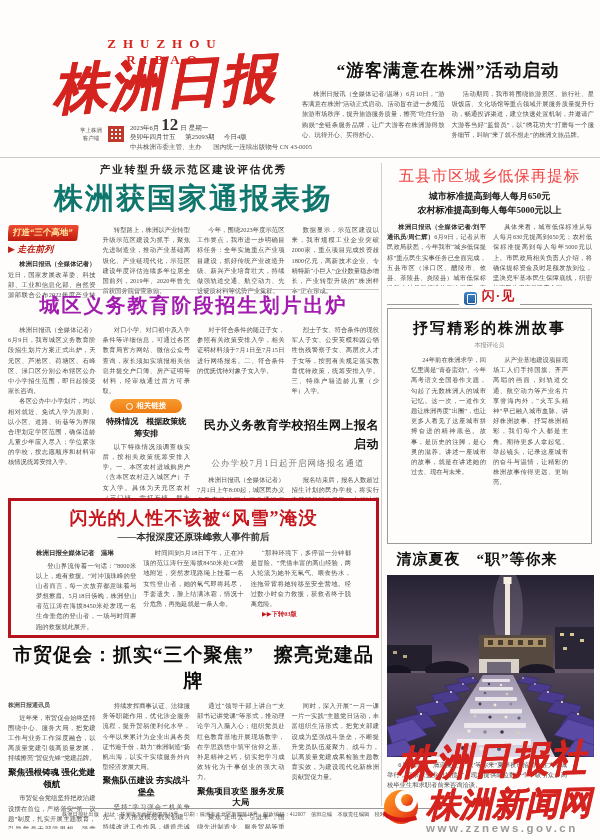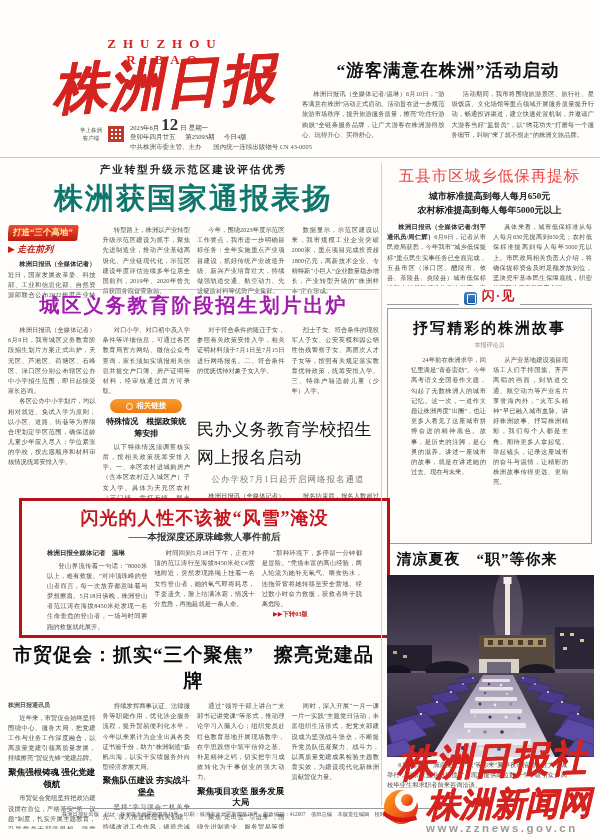--- a/index.html
+++ b/index.html
@@ -65,41 +65,41 @@
   .edu-right { width:182px; }
   .edu-right .topcols { height:86px; }
   .relbadge { width:72px; margin:3px auto; background:linear-gradient(#f79b2e,#ef7c12); color:#fff;
               border-radius:8px; font-size:7.5px; font-weight:bold; text-align:center; padding:1px 0;
               display:flex; align-items:center; justify-content:center; gap:3px; }
   .relicon { width:7px; height:7px; border:1.5px solid #fff; border-radius:50%; display:inline-block; }
   .crosshead { text-align:center; font-size:8px; font-weight:bold; color:#111; margin:3px 0; line-height:1.4; }
 
   
   .minban { margin-top:5px; }
-  .minban h4 { text-align:left; font-size:17px; font-weight:400; color:#111; letter-spacing:0.5px; }
+  .minban h4 { text-align:right; font-size:12px; font-weight:700; color:#111; letter-spacing:0.5px; }
   .minban .sub { text-align:center; font-size:8.5px; color:#777; margin-top:2px; letter-spacing:1px; }
   .minban .cols { margin-top:4px; height:66px; }
   .jump { color:#c4161c; font-weight:bold; }
 
   
   .shanjian { position:absolute; top:289px; left:387px; width:205px; }
   .brand-row { display:flex; align-items:flex-end; justify-content:center; gap:5px; height:16px; }
   .brand-dash { flex:1; height:1px; background:#999; }
   .brand-icon { width:13px; height:13px; background:linear-gradient(#3f86c9,#1f5a9c); border-radius:3px;
                 position:relative; }
   .brand-icon::after { content:""; position:absolute; left:3px; top:2px; width:7px; height:8px;
                        border:1px solid #fff; border-radius:1px; }
   .brand-text { color:#c4161c; font-size:13px; font-weight:900; letter-spacing:1px; }
   .sj-box { border:1px solid #9a9a9a; margin-top:3px; padding:10px 23px; height:236px; }
   .sj-box h3 { text-align:center; font-size:15px; font-weight:900; letter-spacing:2px; color:#111; }
   .sj-author { text-align:center; font-size:6px; color:#888; margin:3px 0 5px; }
   .sj-box .cols { height:178px; }
 
   
-  .rescue { position:absolute; top:498px; left:19px; width:371px; height:140px;
+  .rescue { position:absolute; top:498px; left:8px; width:371px; height:140px;
             border:3px solid #b5121b; background:#fffdfb; padding:5px 25px; }
   .rescue h2 { text-align:center; font-size:18px; font-weight:900; color:#c4161c; letter-spacing:1px; }
   .rescue .sub { text-align:center; font-size:9.5px; font-weight:bold; color:#333; margin-top:1px; }
   .rescue .cols { margin-top:4px; height:84px; }
   .rescue .byl { font-size:6.5px; display:block; text-indent:0; margin-bottom:2px; }
 
   
   .trade { position:absolute; top:642px; left:8px; width:371px; }
   .trade h2 { text-align:center; font-size:19px; font-weight:900; letter-spacing:1px; color:#0d0d0d; }
   .trade .cols { margin-top:7px; height:128px; }

